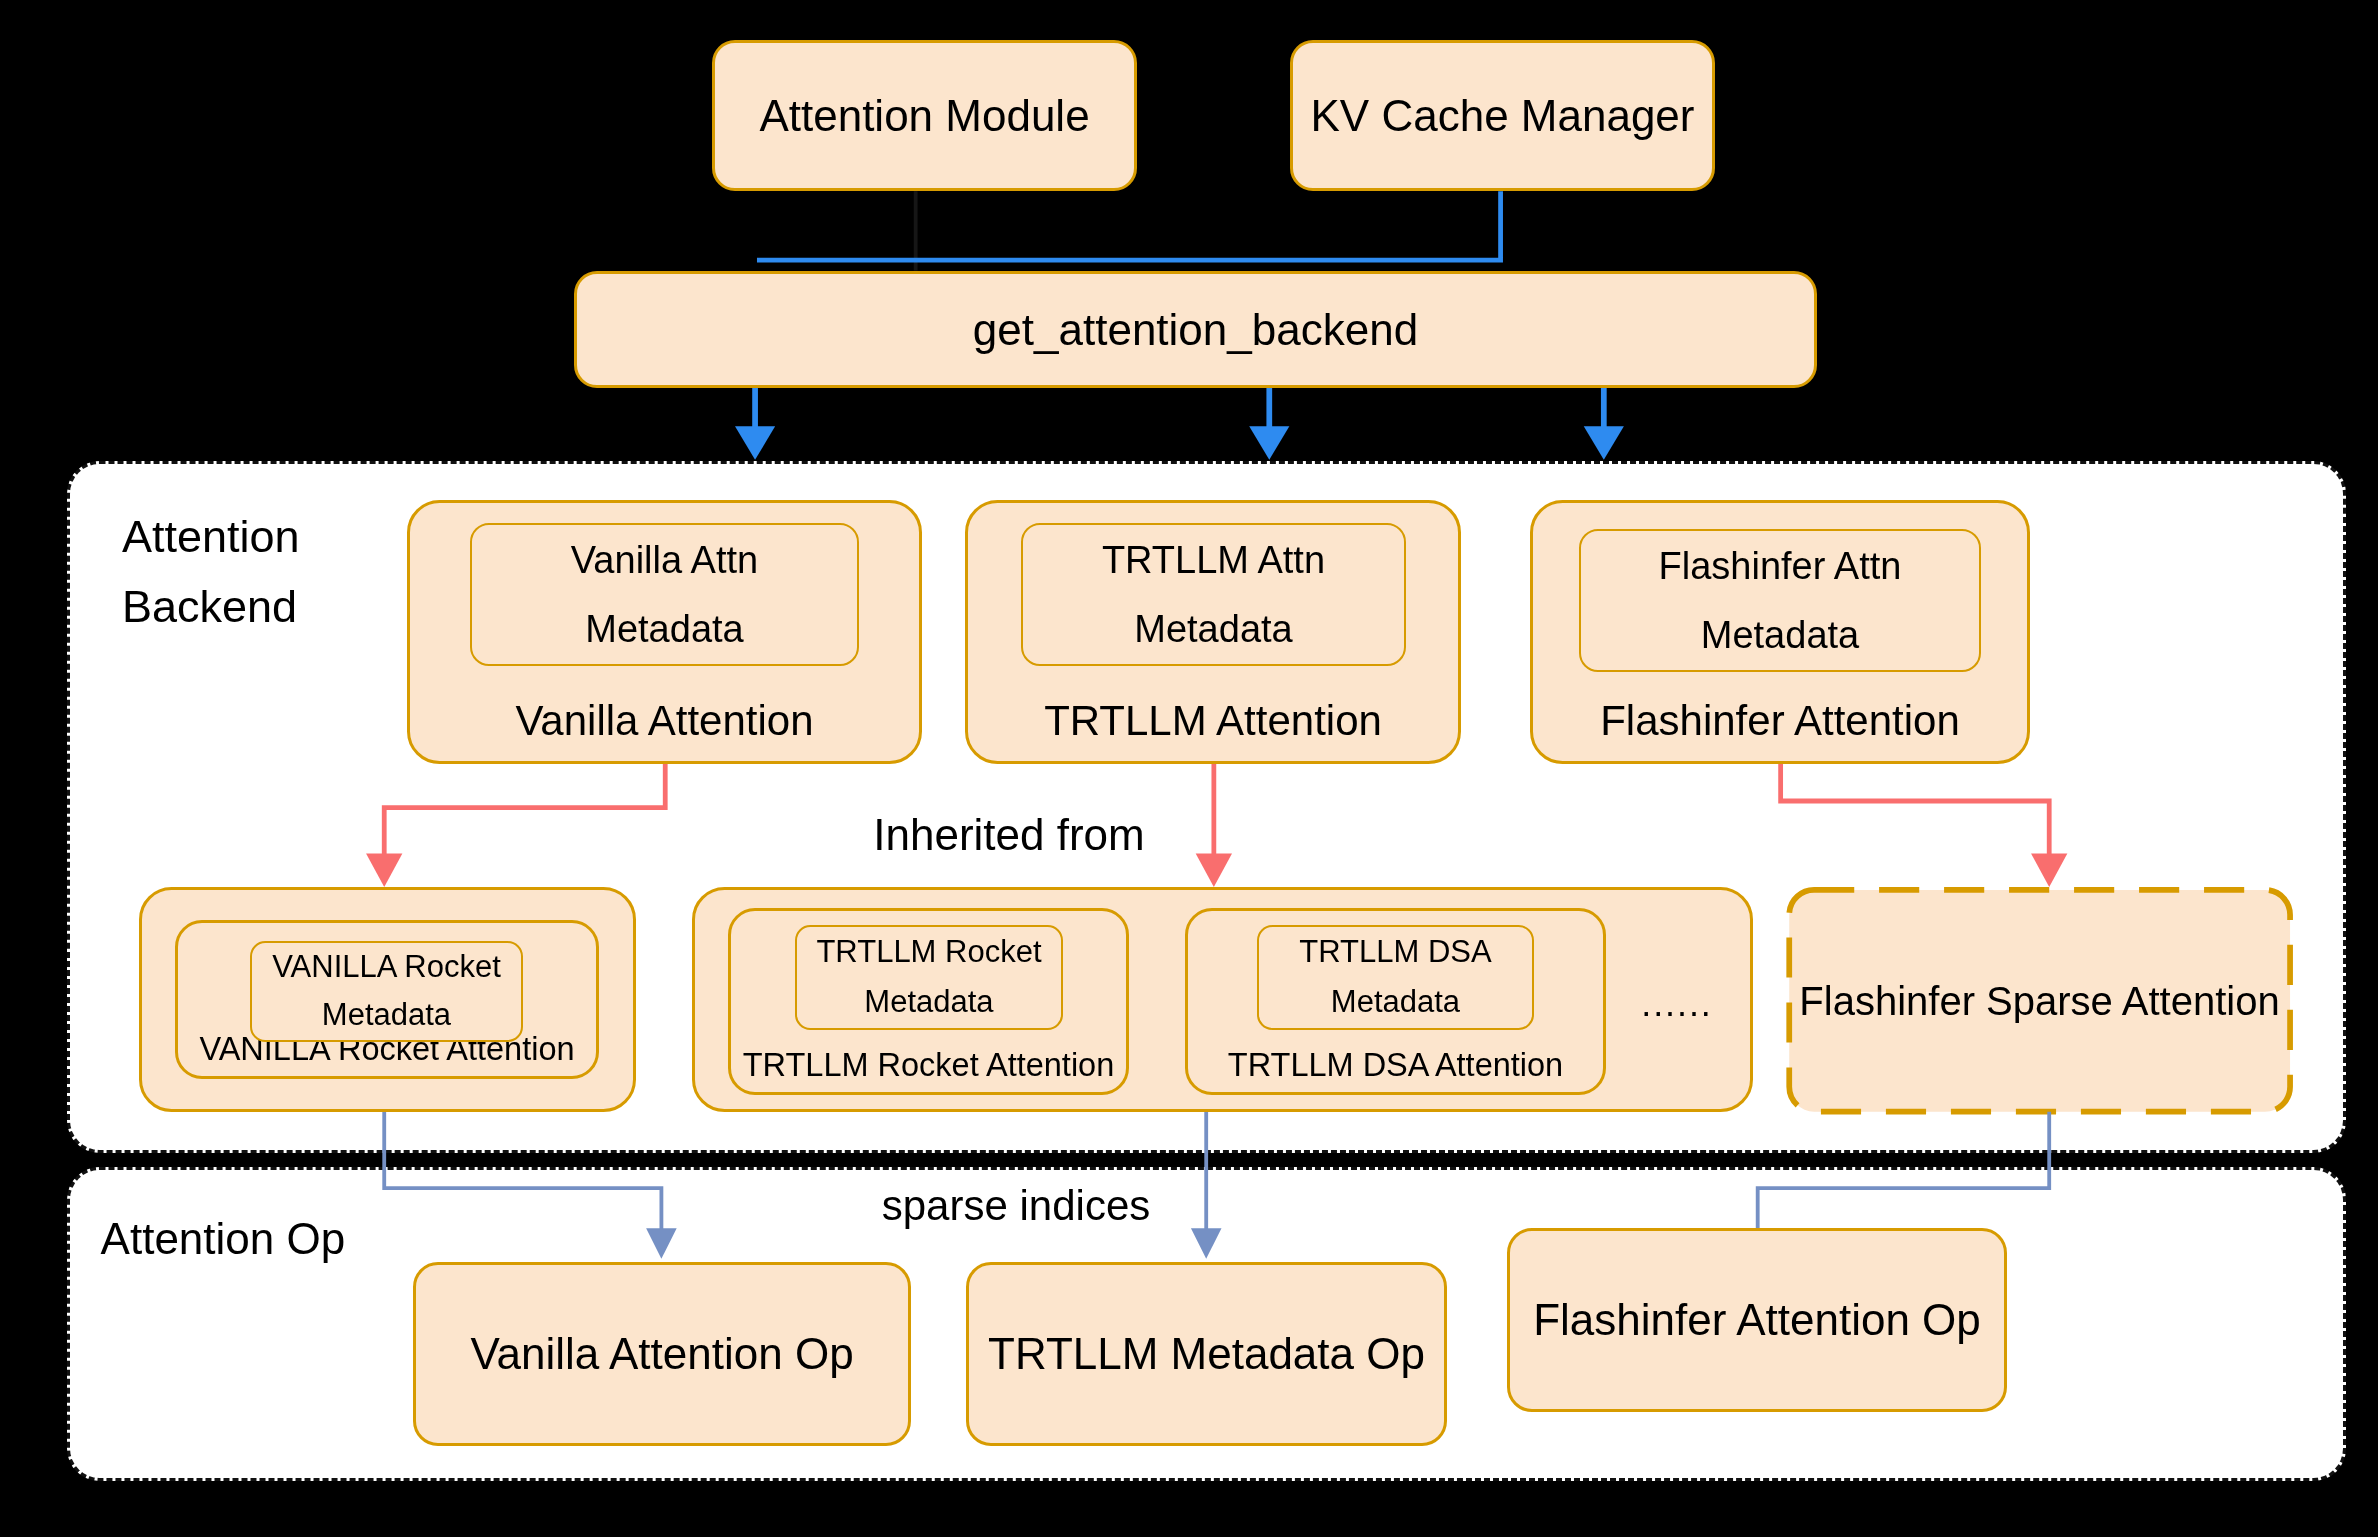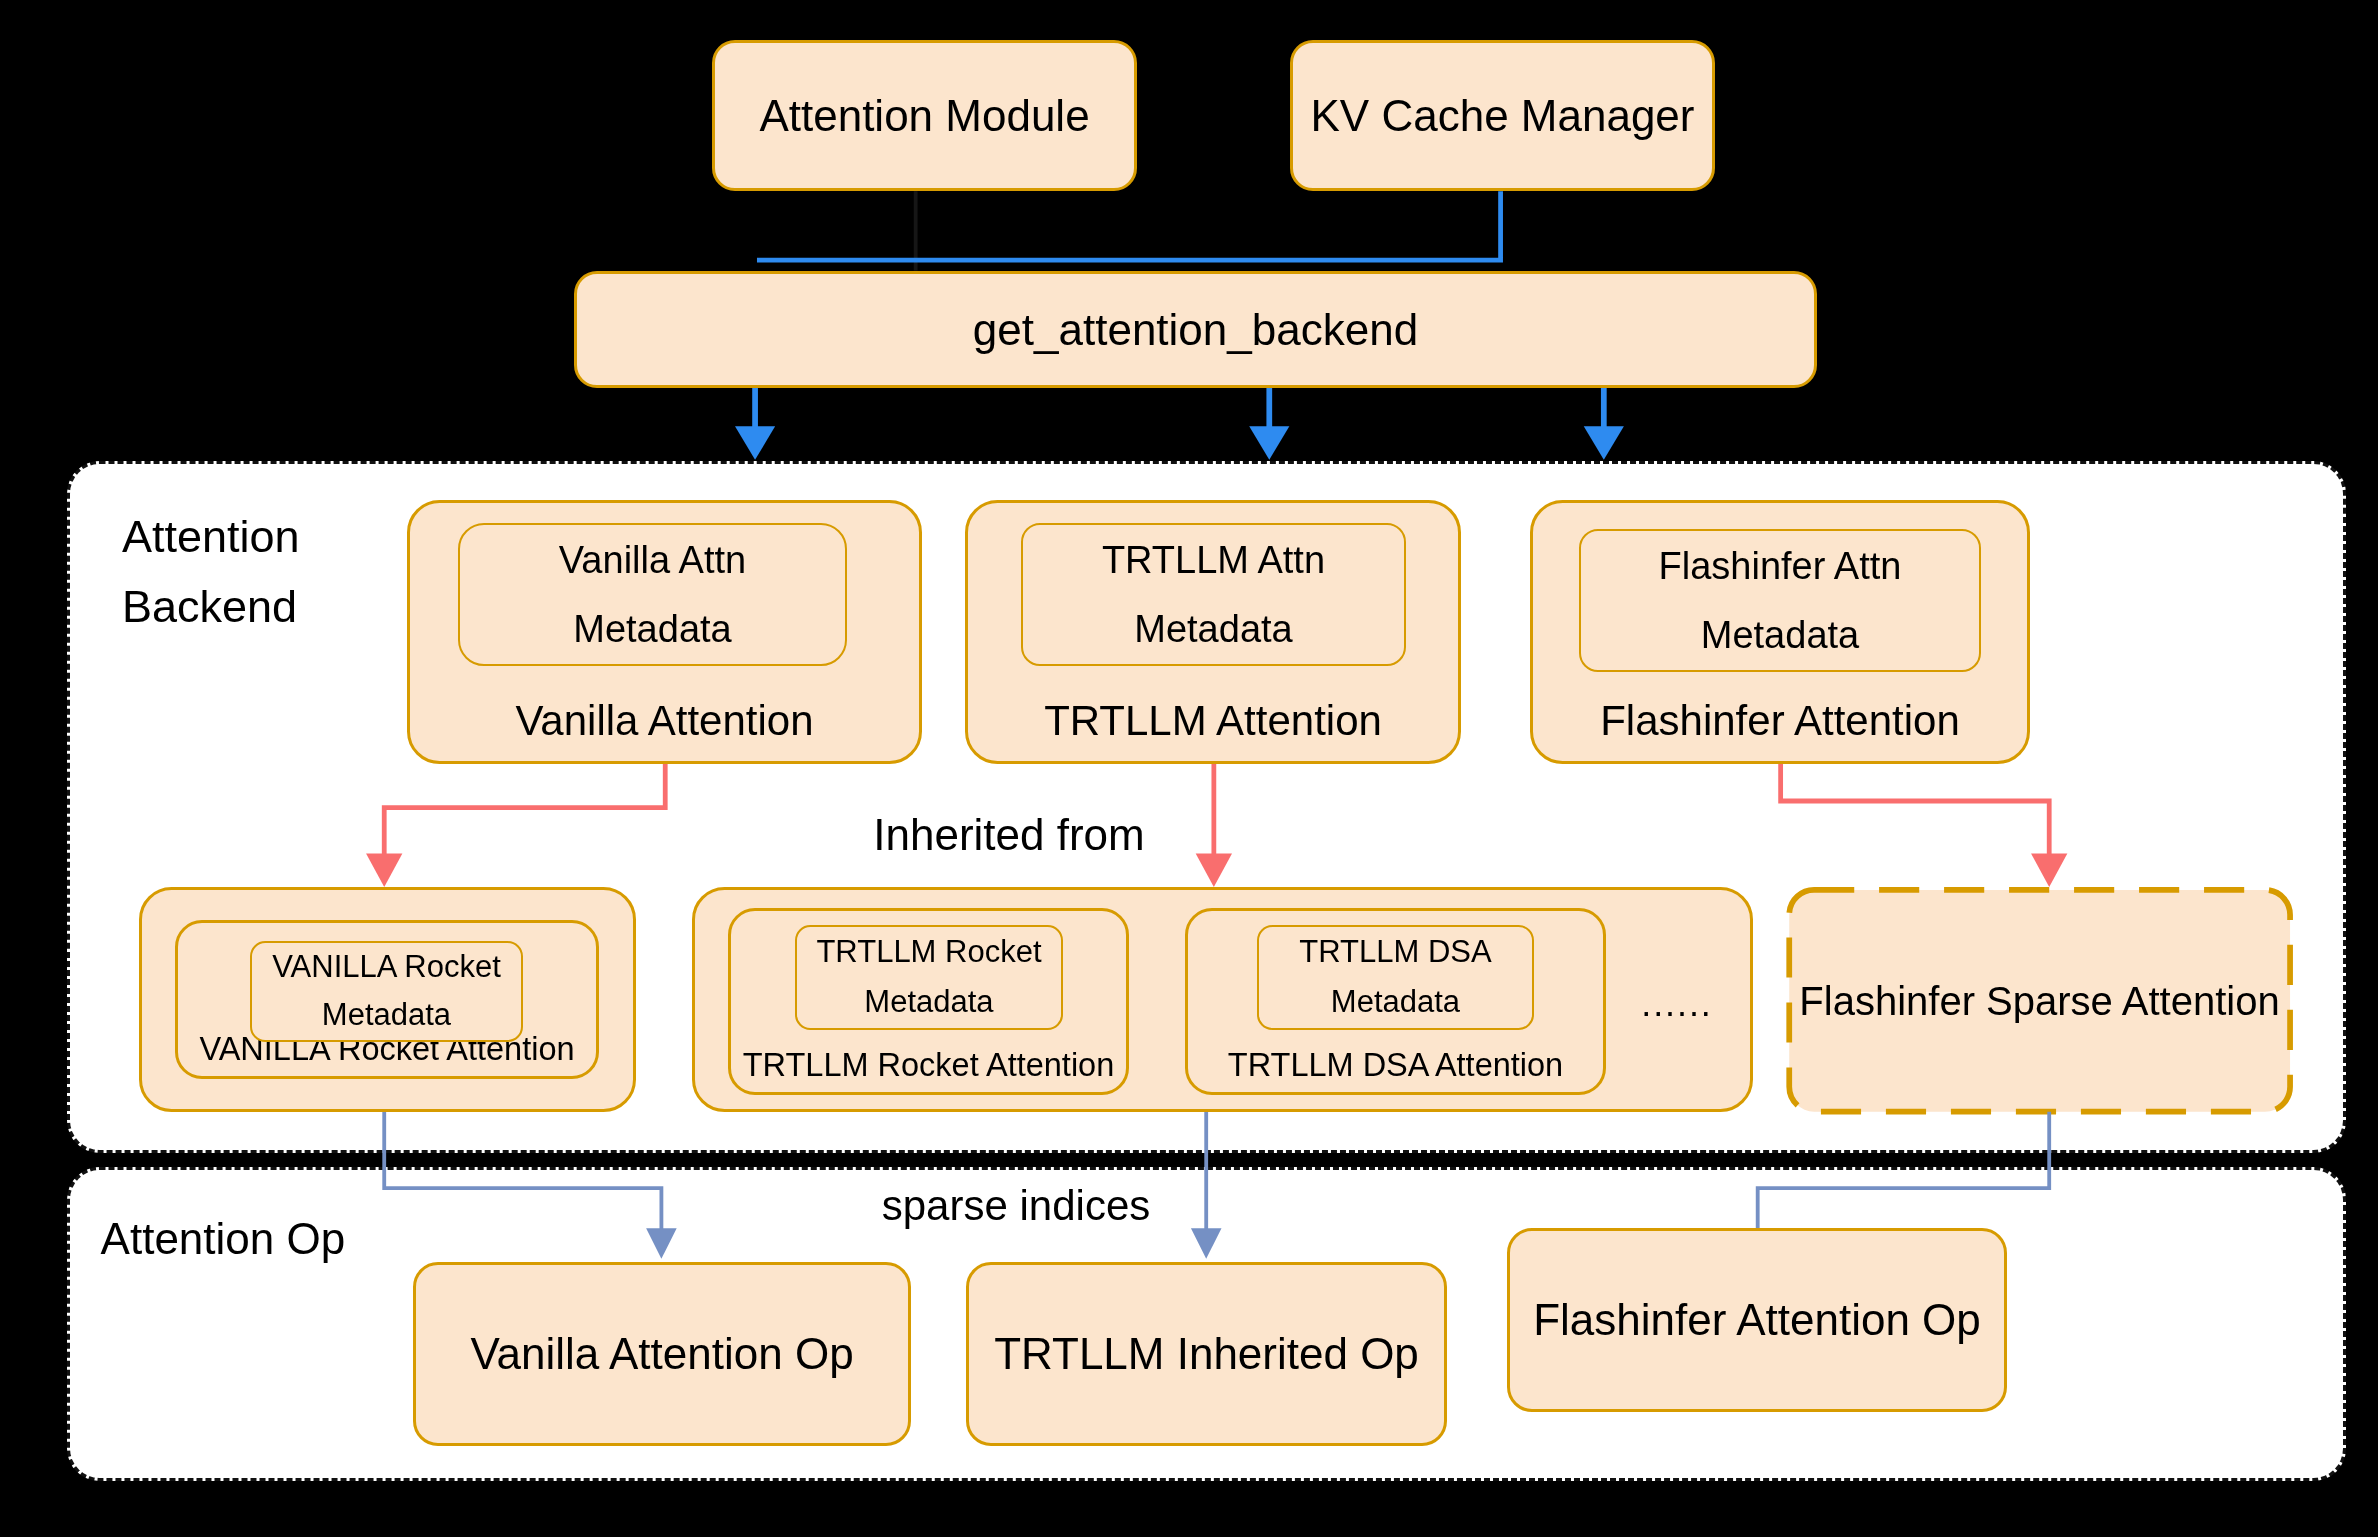--- a/index.html
+++ b/index.html
@@ -87,21 +87,21 @@
   </div>
 
   <div class="lbl section-label" style="left:122px;top:502px;width:306px;">
     <div>Attention</div>
     <div>Backend</div>
   </div>
 
   <div class="box r34" style="left:407px;top:500px;width:515px;height:264px;">
     <span class="cap f44">Vanilla Attention</span>
   </div>
-  <div class="metabox f40" style="left:458px;top:523px;width:389px;height:143px;border-radius:26px;">
+  <div class="metabox f40" style="left:470px;top:523px;width:389px;height:143px;">
     <div>Vanilla Attn</div>
     <div>Metadata</div>
   </div>
 
   <div class="box r34" style="left:965px;top:500px;width:496px;height:264px;">
     <span class="cap f44">TRTLLM Attention</span>
   </div>
   <div class="metabox f40" style="left:1021px;top:523px;width:385px;height:143px;">
     <div>TRTLLM Attn</div>
     <div>Metadata</div>
@@ -158,20 +158,20 @@
     <span>Attention Op</span>
   </div>
   <div class="lbl f44" style="left:820px;top:1178px;width:392px;">
     <span>sparse indices</span>
   </div>
 
   <div class="box r26 f46" style="left:413px;top:1262px;width:498px;height:184px;">
     <span>Vanilla Attention Op</span>
   </div>
   <div class="box r26 f46" style="left:966px;top:1262px;width:481px;height:184px;">
-    <span>TRTLLM Inherited Op</span>
+    <span>TRTLLM Metadata Op</span>
   </div>
   <div class="box r26 f46" style="left:1507px;top:1228px;width:500px;height:184px;">
     <span>Flashinfer Attention Op</span>
   </div>
 
 </div>
 
 
 </body></html>

